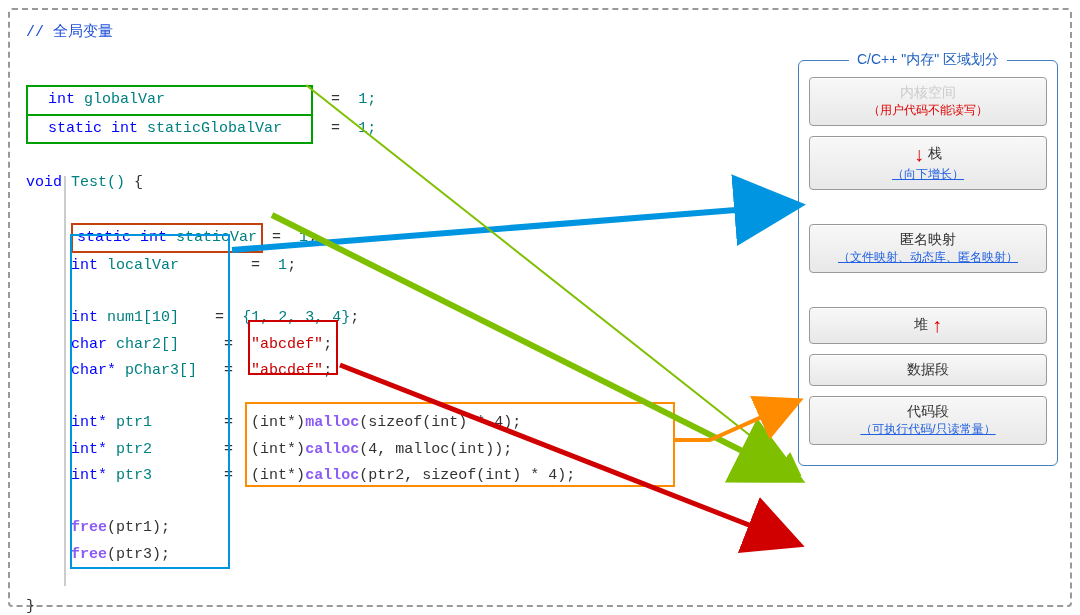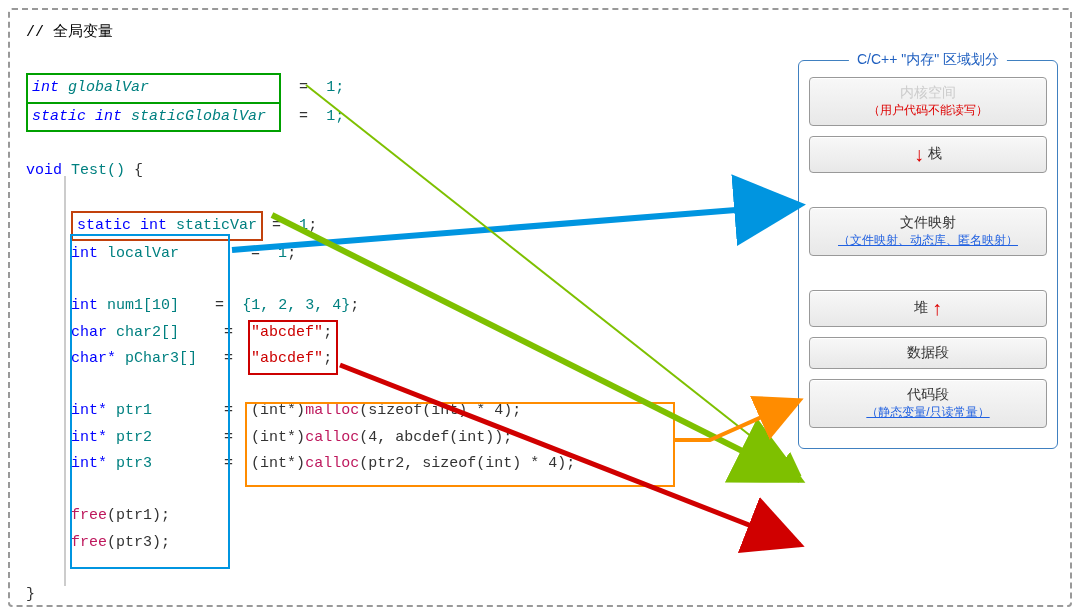--- a/index.html
+++ b/index.html
@@ -13,28 +13,28 @@
   padding: 8px;
 }
 .container {
   border: 2px dashed #999;
   border-radius: 4px;
   width: 100%;
   height: 100%;
   padding: 12px 16px;
   position: relative;
 }
-.comment { color: #000000; margin-bottom: 6px; }
+.comment { color: #1d4ed8; margin-bottom: 18px; }
 .kw { color: #0000ff; }
 .id { color: #008080; }
-.fn { color: #be185d; }
+.fn { color: #8b5cf6; font-weight: bold; }
 .num { color: #008080; }
 .str { color: #cc0000; }
 .code-area { line-height: 1.75; white-space: pre; color: #333; }
-.box-green { border: 2px solid #00a000; display: inline-block; padding: 0 4px; font-style: italic; }
+.box-green { border: 2px solid #00a000; display: inline-block; padding: 0 20px; }
 .box-green2 { border: 2px solid #c2410c; display: inline-block; padding: 0 4px; }
 .box-blue { border: 2px solid #0095e0; position: absolute; }
 .box-red { border: 2px solid #cc0000; position: absolute; }
 .box-orange { border: 2px solid #ff8c00; position: absolute; }
 .vbar { border-left: 2px solid #ccc; height: 410px; position: absolute; left: 54px; top: 166px; }
 
 .memory-panel {
   position: absolute;
   right: 12px;
   top: 50px;
@@ -88,21 +88,21 @@
 <span class="kw">void</span> <span class="id">Test()</span><span> {</span>
 
      <span class="box-green2"><span class="kw">static int</span> <span class="id">staticVar</span></span> <span>= </span> <span class="num">1</span><span>;</span>
      <span class="kw">int</span> <span class="id">localVar</span>        <span>= </span> <span class="num">1</span><span>;</span>
 
      <span class="kw">int</span> <span class="id">num1</span><span class="num">[10]</span>    <span>= </span> <span class="num">{1, 2, 3, 4}</span><span>;</span>
      <span class="kw">char</span> <span class="id">char2[]</span>     <span>= </span> <span class="str">"abcdef"</span><span>;</span>
      <span class="kw">char*</span> <span class="id">pChar3[]</span>   <span>= </span> <span class="str">"abcdef"</span><span>;</span>
 
      <span class="kw">int*</span> <span class="id">ptr1</span>        <span>= </span> <span>(int*)</span><span class="fn">malloc</span><span>(sizeof(int) * 4);</span>
-     <span class="kw">int*</span> <span class="id">ptr2</span>        <span>= </span> <span>(int*)</span><span class="fn">calloc</span><span>(4, abcdef(int));</span>
+     <span class="kw">int*</span> <span class="id">ptr2</span>        <span>= </span> <span>(int*)</span><span class="fn">calloc</span><span>(4, malloc(int));</span>
      <span class="kw">int*</span> <span class="id">ptr3</span>        <span>= </span> <span>(int*)</span><span class="fn">calloc</span><span>(ptr2, sizeof(int) * 4);</span>
 
      <span class="fn">free</span><span>(ptr1);</span>
      <span class="fn">free</span><span>(ptr3);</span>
 
 <span>}</span></div>
 
   <div class="vbar"></div>
 
   <div class="box-blue" style="left:60px; top:224px; width:160px; height:335px; border:2px solid #0095e0;"></div>
@@ -110,36 +110,37 @@
   <div class="box-orange" style="left:235px; top:392px; width:430px; height:85px; border:2px solid #ff8c00;"></div>
 
   <div class="memory-panel">
     <div class="memory-title">C/C++ "内存" 区域划分</div>
     <div class="mem-box disabled">
       <div class="mem-title" style="color:#ccc">内核空间</div>
       <div class="mem-sub red">（用户代码不能读写）</div>
     </div>
     <div class="mem-box">
       <div><span class="red-arrow">↓</span> <span class="mem-title">栈</span></div>
+      <div class="mem-sub">（向下增长）</div>
     </div>
     <div class="mem-gap"></div>
     <div class="mem-box">
-      <div class="mem-title">文件映射</div>
+      <div class="mem-title">匿名映射</div>
       <div class="mem-sub">（文件映射、动态库、匿名映射）</div>
     </div>
     <div class="mem-gap"></div>
     <div class="mem-box">
       <div><span class="mem-title">堆</span> <span class="red-arrow">↑</span></div>
     </div>
     <div class="mem-box">
       <div class="mem-title">数据段</div>
     </div>
     <div class="mem-box">
       <div class="mem-title">代码段</div>
-      <div class="mem-sub">（静态变量/只读常量）</div>
+      <div class="mem-sub">（可执行代码/只读常量）</div>
     </div>
   </div>
 
   <svg class="overlay" width="1060" height="600">
     <defs>
       <marker id="ahBlue" markerWidth="14" markerHeight="14" refX="11" refY="6" orient="auto">
         <path d="M0,0 L12,6 L0,12 Z" fill="#0095e0"></path>
       </marker>
       <marker id="ahGreen" markerWidth="14" markerHeight="14" refX="11" refY="6" orient="auto">
         <path d="M0,0 L12,6 L0,12 Z" fill="#7ec000"></path>

